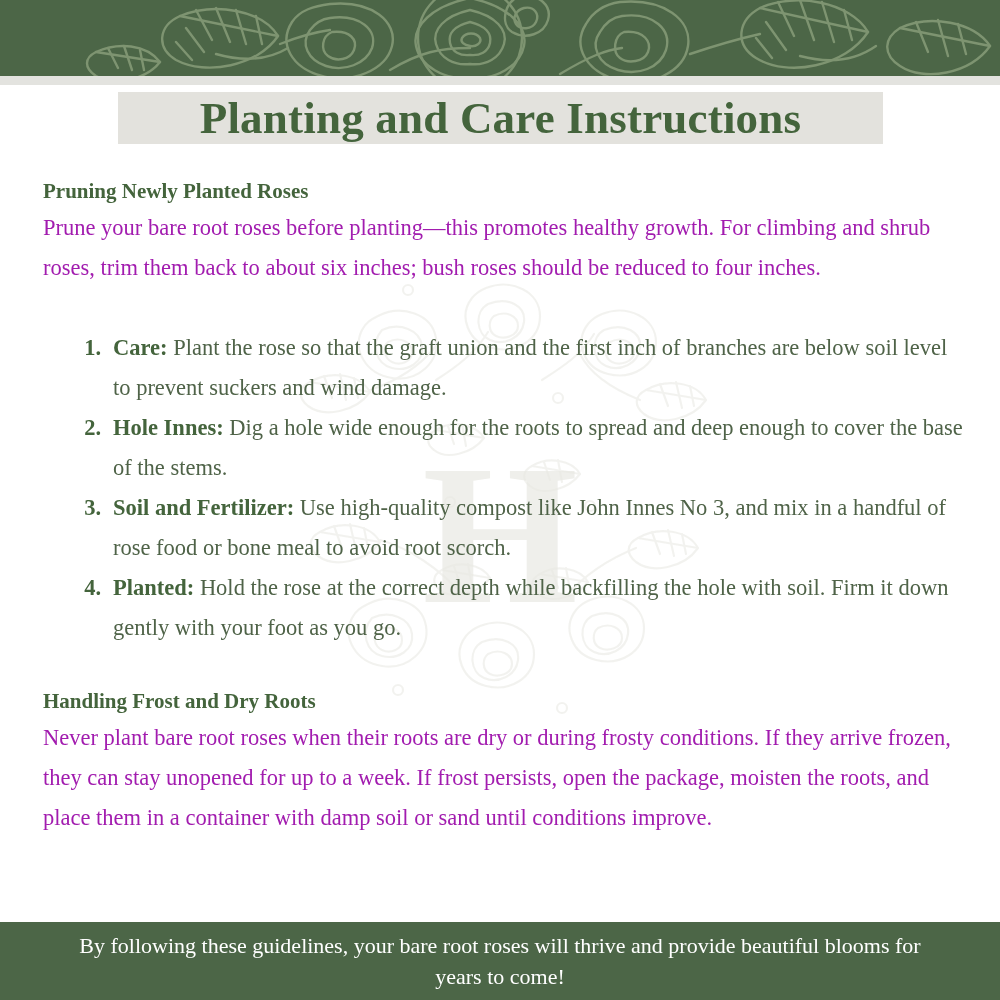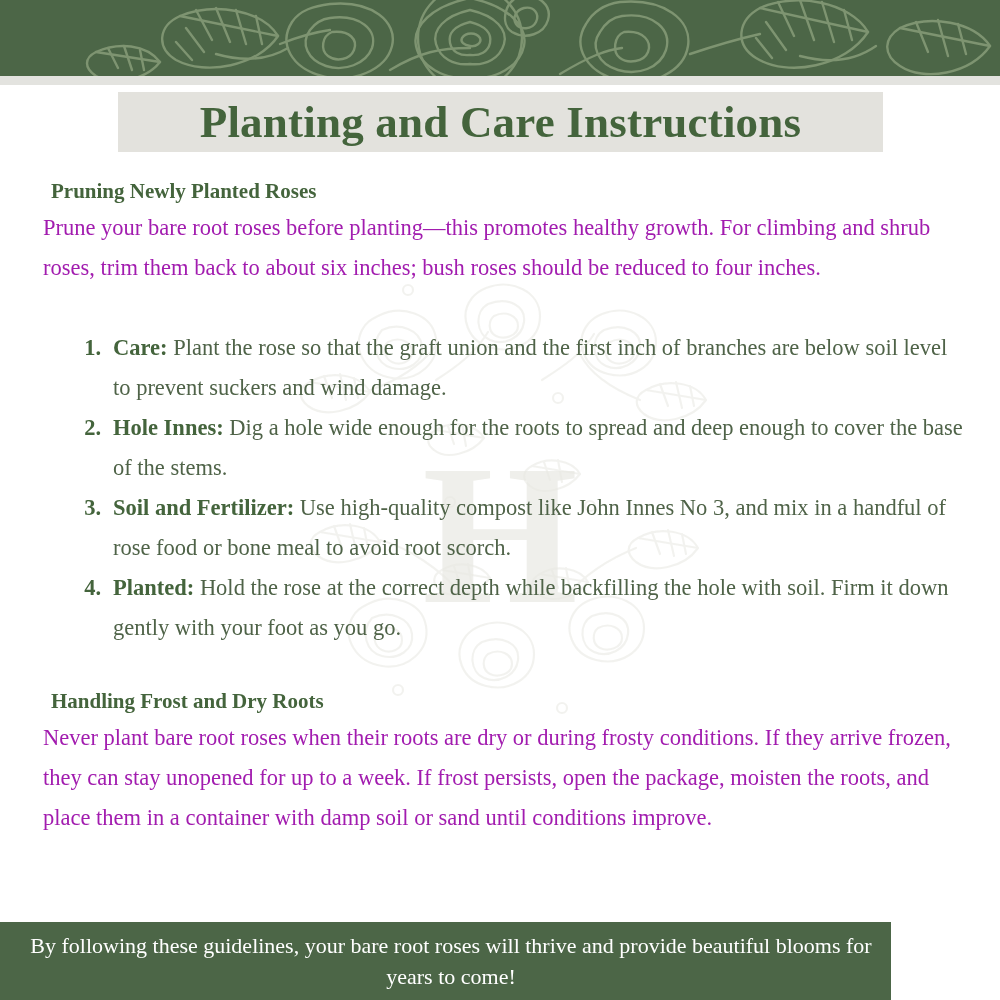--- a/index.html
+++ b/index.html
@@ -44,21 +44,21 @@
     height: 9px;
     background: #e3e3df;
   }
 
   
   #title-box {
     position: absolute;
     left: 118px;
     top: 92px;
     width: 765px;
-    height: 60px;
+    height: 52px;
     background: #e3e2dd;
     display: flex;
     align-items: center;
     justify-content: center;
   }
   #page-title {
     font-family: "Liberation Serif", "DejaVu Serif", serif;
     font-weight: bold;
     font-size: 45px;
     line-height: 1;
@@ -106,21 +106,21 @@
     top: 178px;
     width: 920px;
   }
   .section { margin: 0; }
   .section-heading {
     font-family: "Liberation Serif", "DejaVu Serif", serif;
     font-weight: bold;
     font-size: 21px;
     line-height: 26px;
     color: #44643c;
-    margin: 0 0 4px 8px;
+    margin: 0 0 4px 0;
   }
   .body-text {
     font-family: "Liberation Serif", "DejaVu Serif", serif;
     font-size: 22.5px;
     line-height: 40px;
     color: #a21caf;
     margin: 0;
   }
   .spacer-block { height: 40px; }
 
@@ -149,26 +149,26 @@
   .step-label {
     font-weight: bold;
     color: #44643c;
   }
 
   
   #footer-banner {
     position: absolute;
     left: 0;
     top: 922px;
-    width: 891px;
+    width: 1000px;
     height: 78px;
     background: #4c6647;
     display: flex;
     align-items: center;
-    justify-content: flex-end;
+    justify-content: center;
   }
   #footer-text {
     font-family: "Liberation Serif", "DejaVu Serif", serif;
     font-size: 22px;
     line-height: 31px;
     color: #ffffff;
     text-align: center;
     width: 880px;
   }
 </style>

